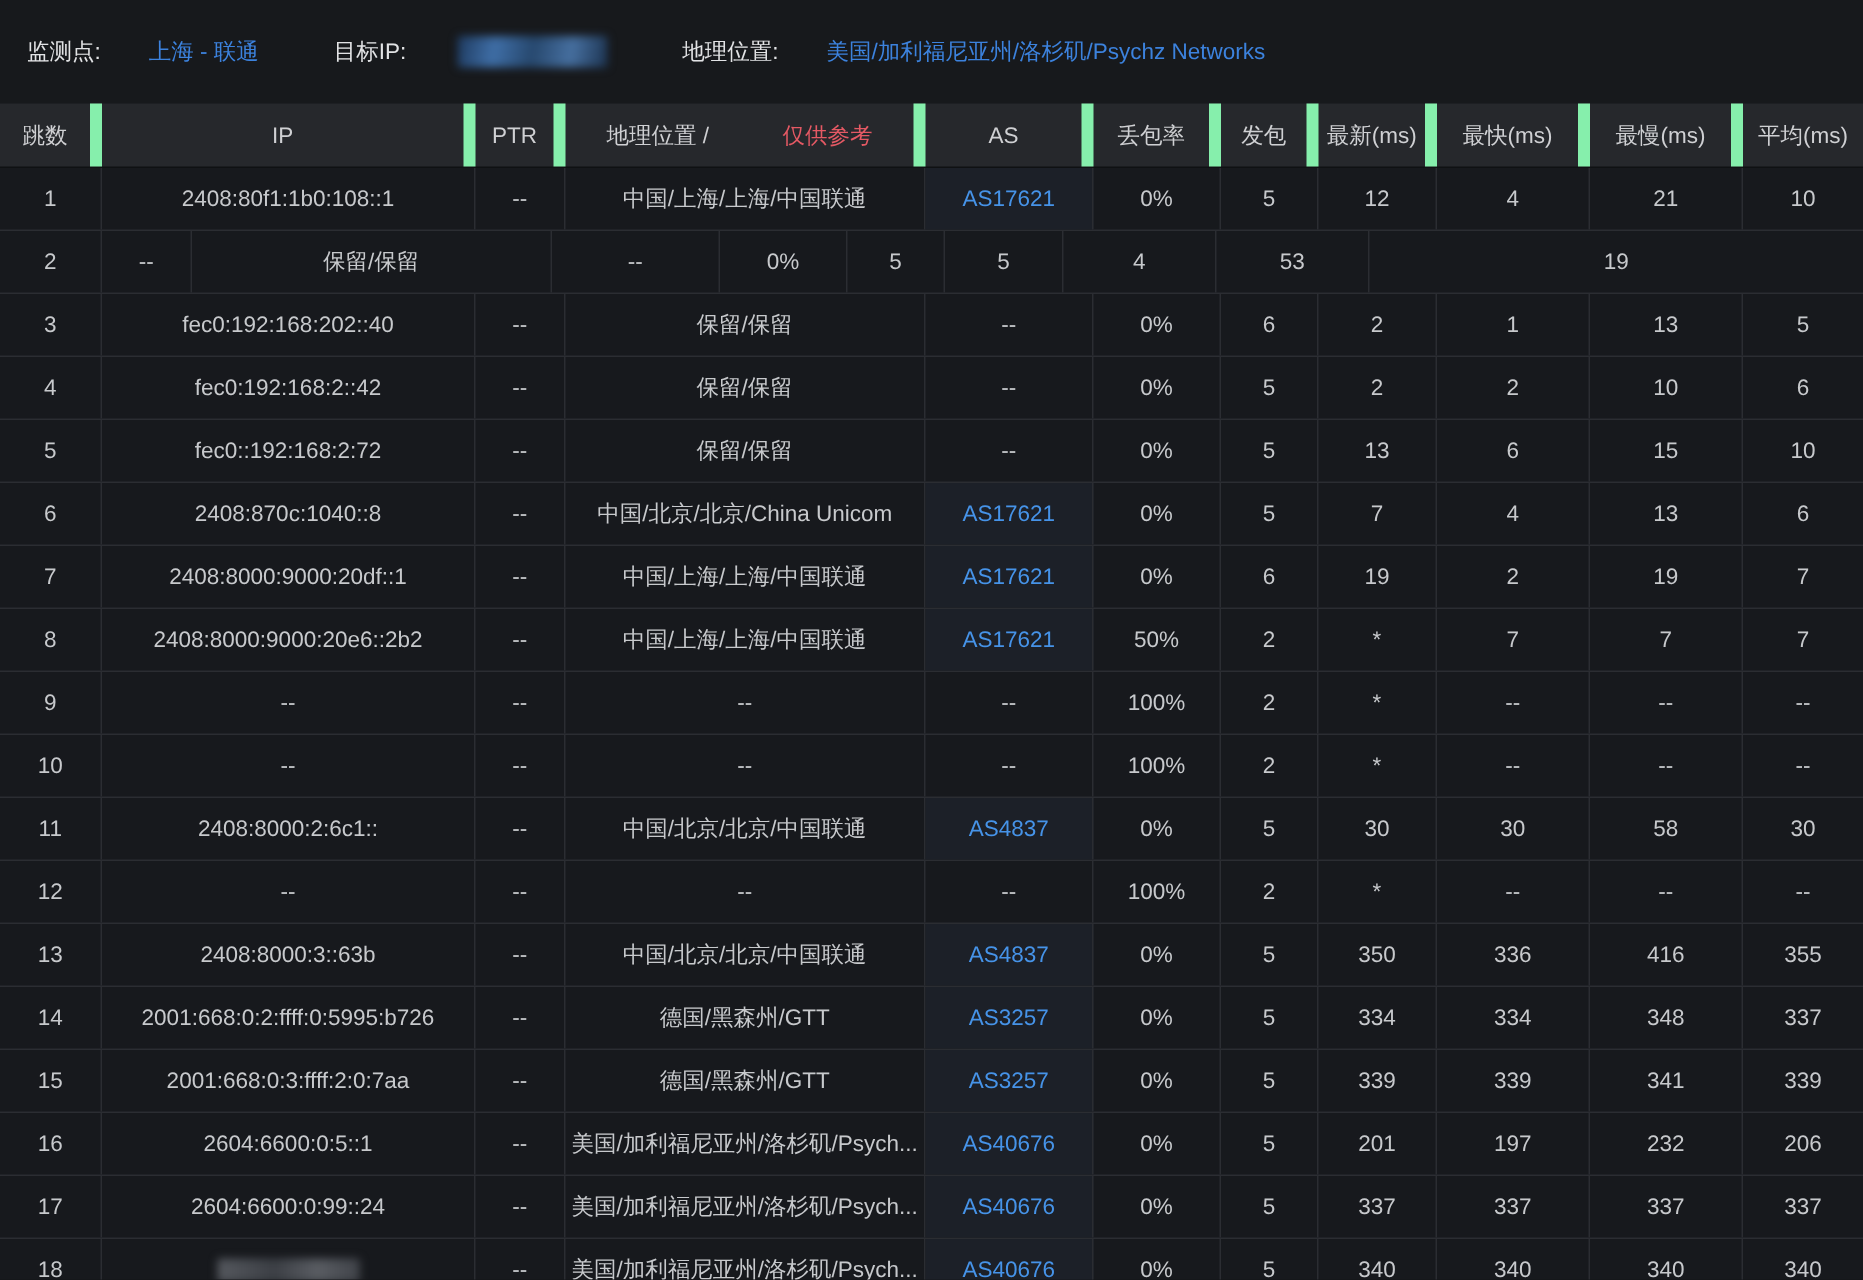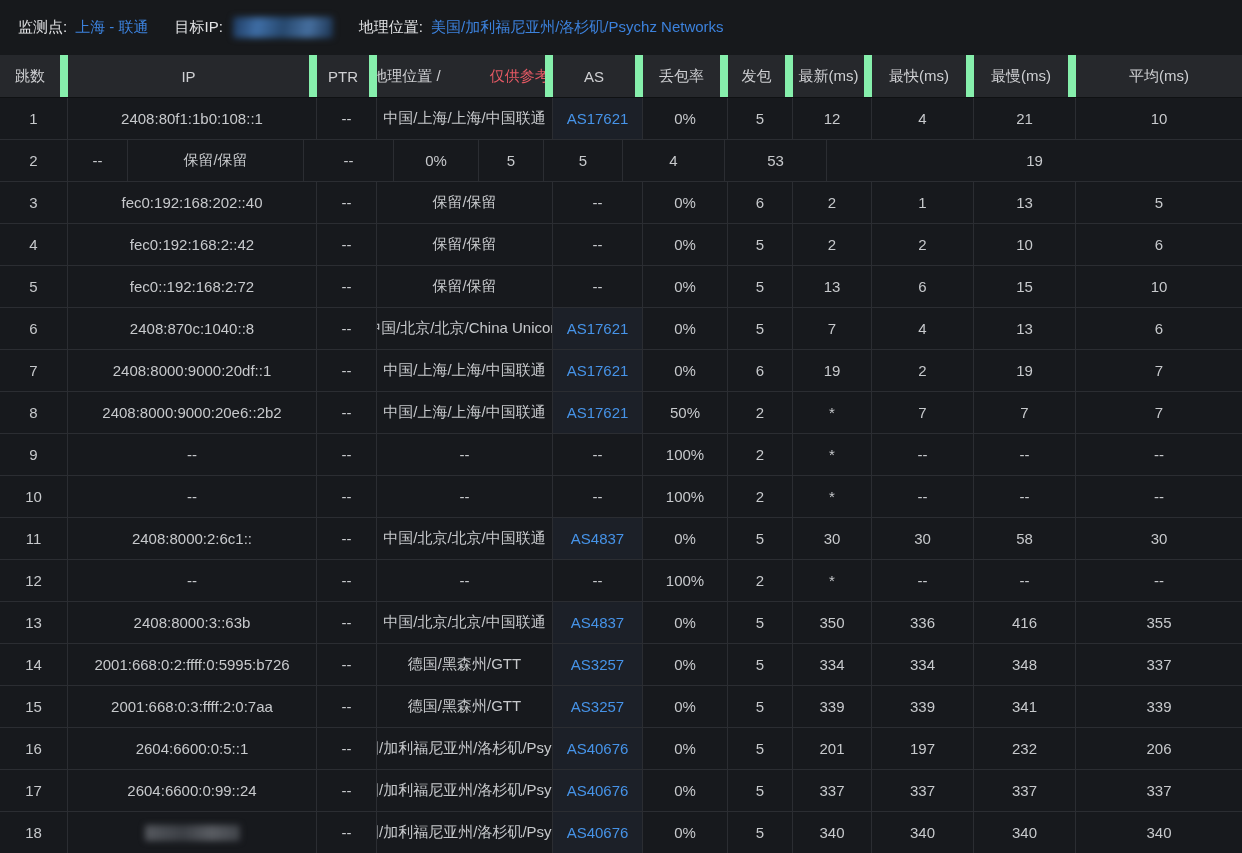--- a/index.html
+++ b/index.html
@@ -16,25 +16,26 @@
   *{margin:0;padding:0;box-sizing:border-box;}
   html,body{width:1242px;height:853px;overflow:hidden;}
   body{
     background:var(--page-bg);
     font-family:"Liberation Sans","DejaVu Sans",sans-serif;
     color:var(--text);
     font-size:15px;
   }
   
   .topbar{
-    height:55px;
+    height:69px;
     background:#17191c;
     display:flex;
     align-items:center;
     padding-left:18px;
+    gap:24px;
   }
   .topbar .lbl{color:var(--text-bright);}
   .topbar .gap{margin-left:26px;}
   .topbar a.link{
     color:var(--link);
     text-decoration:none;
     margin-left:8px;
     cursor:pointer;
   }
   .redact{
@@ -76,22 +77,22 @@
     white-space:nowrap;
   }
   .th{
     border-right:8px solid #86efac;
     color:#cfd0d3;
   }
   .td:last-child,.th:last-child{border-right:none;}
   .c-hop{width:68px;}
   .c-ip{width:249px;}
   .c-ptr{width:60px;}
-  .c-geo{width:176px;gap:44px;}
-  .c-as{width:90px;}
+  .c-geo{width:240px;gap:44px;}
+  .c-as{width:112px;}
   .c-loss{width:85px;}
   .c-sent{width:65px;}
   .c-latest{width:79px;}
   .c-fast{width:102px;}
   .c-slow{width:102px;}
   .c-avg{flex:1;}
   .th .note{color:var(--note);margin-left:5px;}
   .th .main{color:#cfd0d3;}
   .as-hl{background:var(--as-hl);}
   a.as-link{

